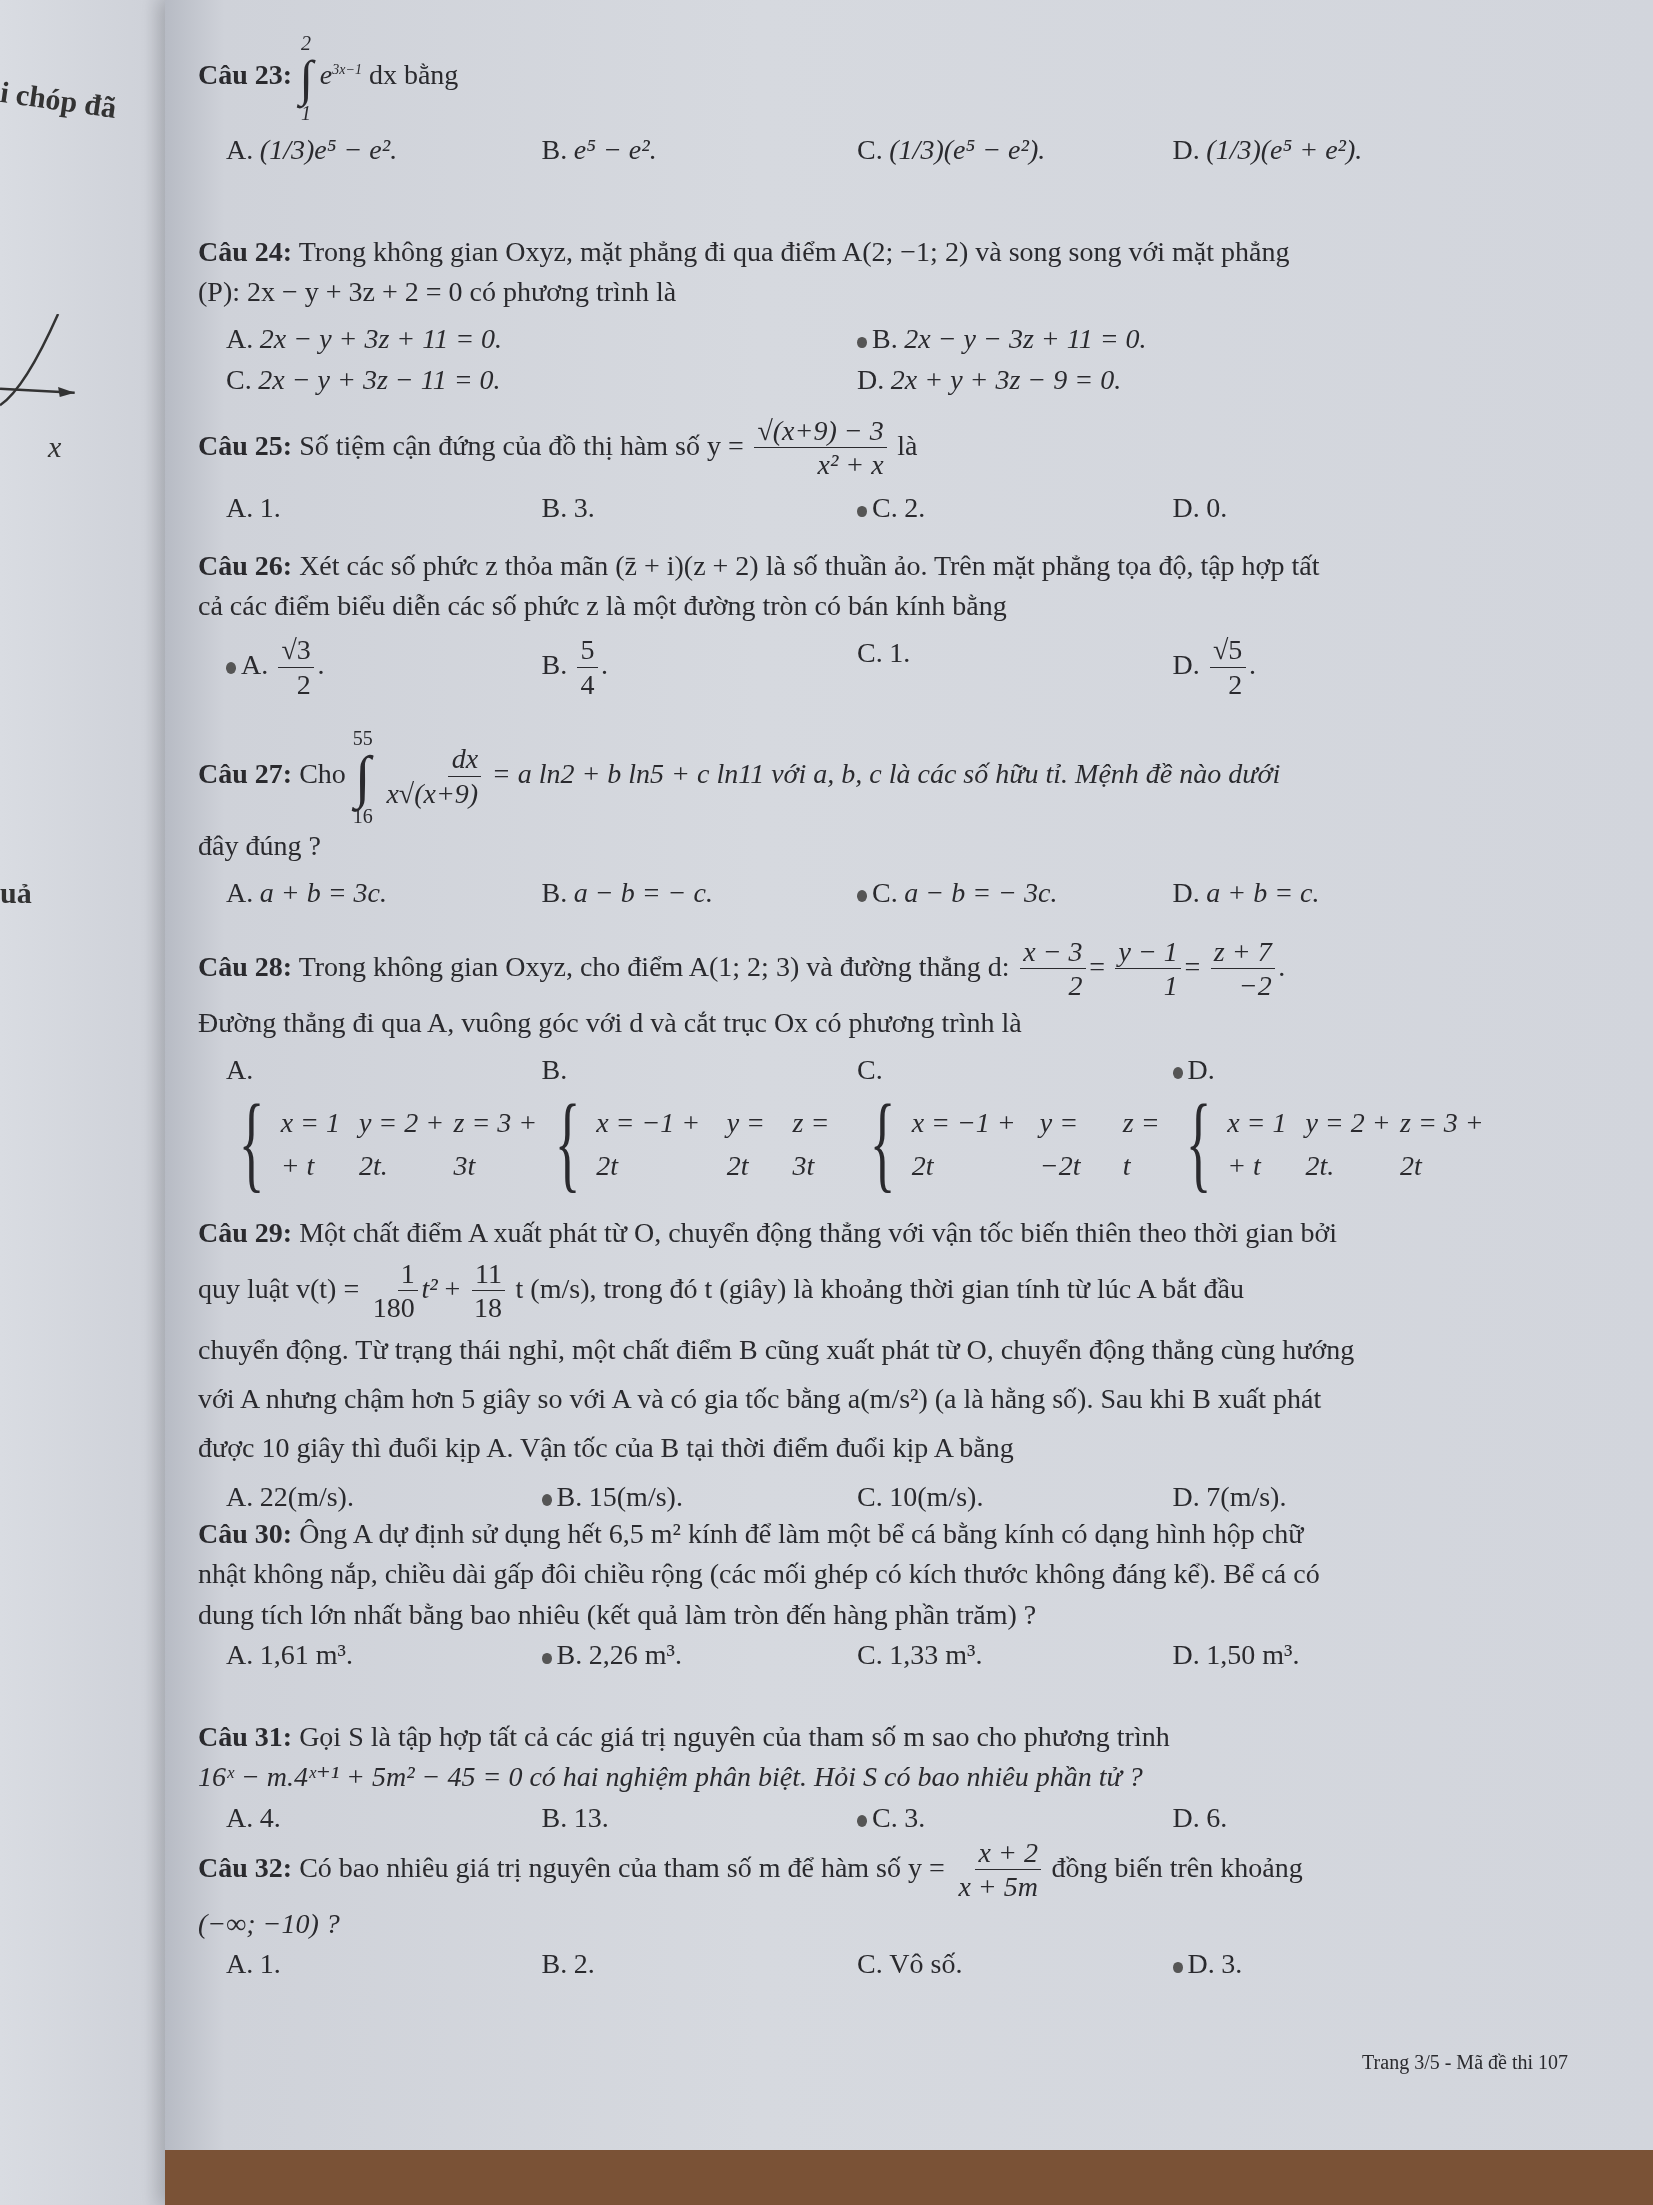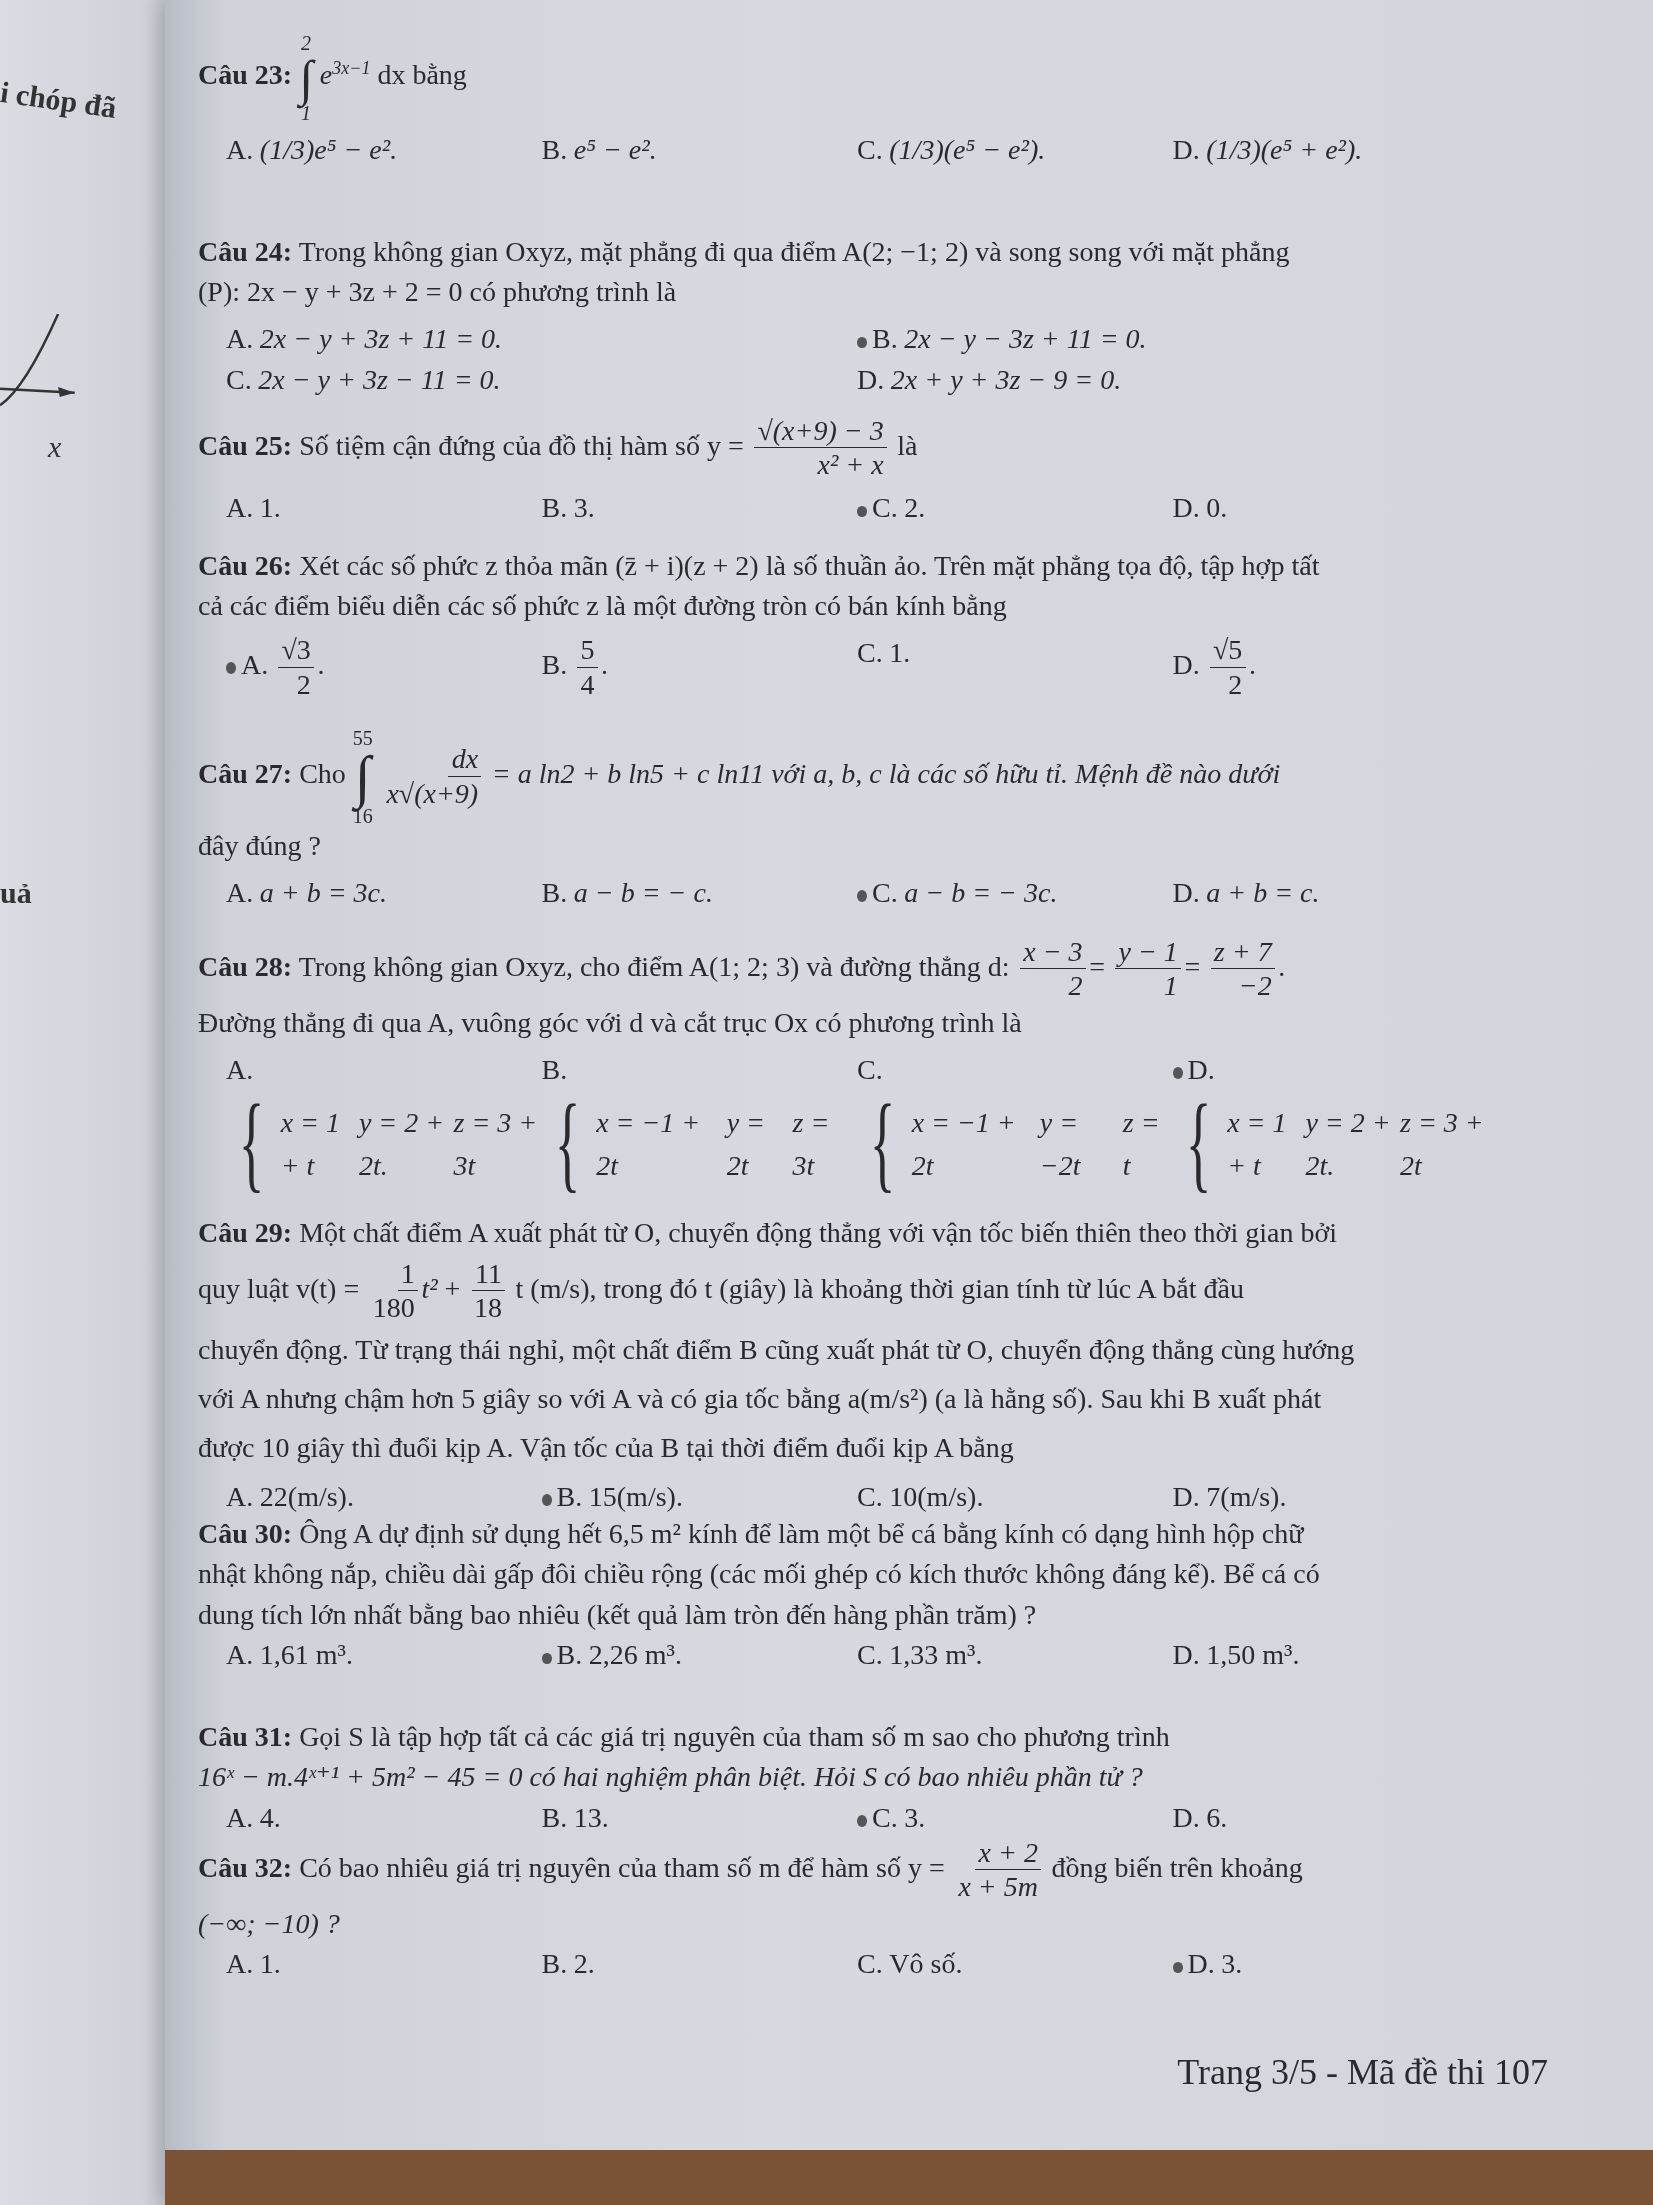--- a/index.html
+++ b/index.html
@@ -30,21 +30,21 @@
   .opt { width: 25%; box-sizing: border-box; }
   .opt.half { width: 50%; }
   .optl { font-weight: normal; margin-right: 6.6px; }
   .frac { display: inline-flex; flex-direction: column; align-items: flex-end; vertical-align: middle; margin: 0 3.3px; }
   .frac .num { border-bottom: 1.7px solid #2a2a2e; padding: 0 3.3px; line-height: 1.2; }
   .frac .den { padding: 0 3.3px; line-height: 1.2; }
   .math { font-style: italic; }
   .sys { display: inline-flex; align-items: center; vertical-align: middle; }
   .sys .brace { font-size: 107px; line-height: 1; font-weight: 100; margin-right: 3.3px; transform: scaleX(0.5); }
   .sys .rows { display: flex; flex-direction: row; font-style: italic; line-height: 1.55; }
-  .footer { position: absolute; right: 105px; top: 2051px; font-size: 36px; }
+  .footer { position: absolute; right: 85px; top: 2051px; font-size: 20px; }
   .mark { display:inline-block; width:10px; height:11.6px; background:#555; border-radius:50%; margin-right:5px; }
   .graph { position: absolute; left: 0; top: 314px; }
 </style>
 </head>
 <body>
 
 <div class="left-page">
   <span class="frag" style="left:0;top:83px;transform:rotate(8deg);">i chóp đã</span>
   <svg class="graph" width="83" height="141" viewBox="0 0 100 170">
     <path d="M0,110 Q30,90 70,0" stroke="#333" stroke-width="3" fill="none"></path>
@@ -59,21 +59,21 @@
   <div class="content">
 
     <div class="q" style="top:16.5px;">
       <span class="qlabel">Câu 23:</span>
       <span class="math">
         <span style="display:inline-flex;flex-direction:column;align-items:center;vertical-align:middle;font-size:20px;line-height:1;">
           <span>2</span>
             <span style="font-size:50px;">∫</span>
             <span>1</span>
         </span>
-        <span>e</span><sup style="font-size:18px;">3x−1</sup>
+        <span>e</span><sup style="font-size:14px;">3x−1</sup>
       </span>
       <span>dx bằng</span>
       <div class="opts">
         <div class="opt"><span class="optl">A.</span><span class="math">(1/3)e⁵ − e².</span></div>
         <div class="opt"><span class="optl">B.</span><span class="math">e⁵ − e².</span></div>
         <div class="opt"><span class="optl">C.</span><span class="math">(1/3)(e⁵ − e²).</span></div>
         <div class="opt"><span class="optl">D.</span><span class="math">(1/3)(e⁵ + e²).</span></div>
       </div>
     </div>
 

